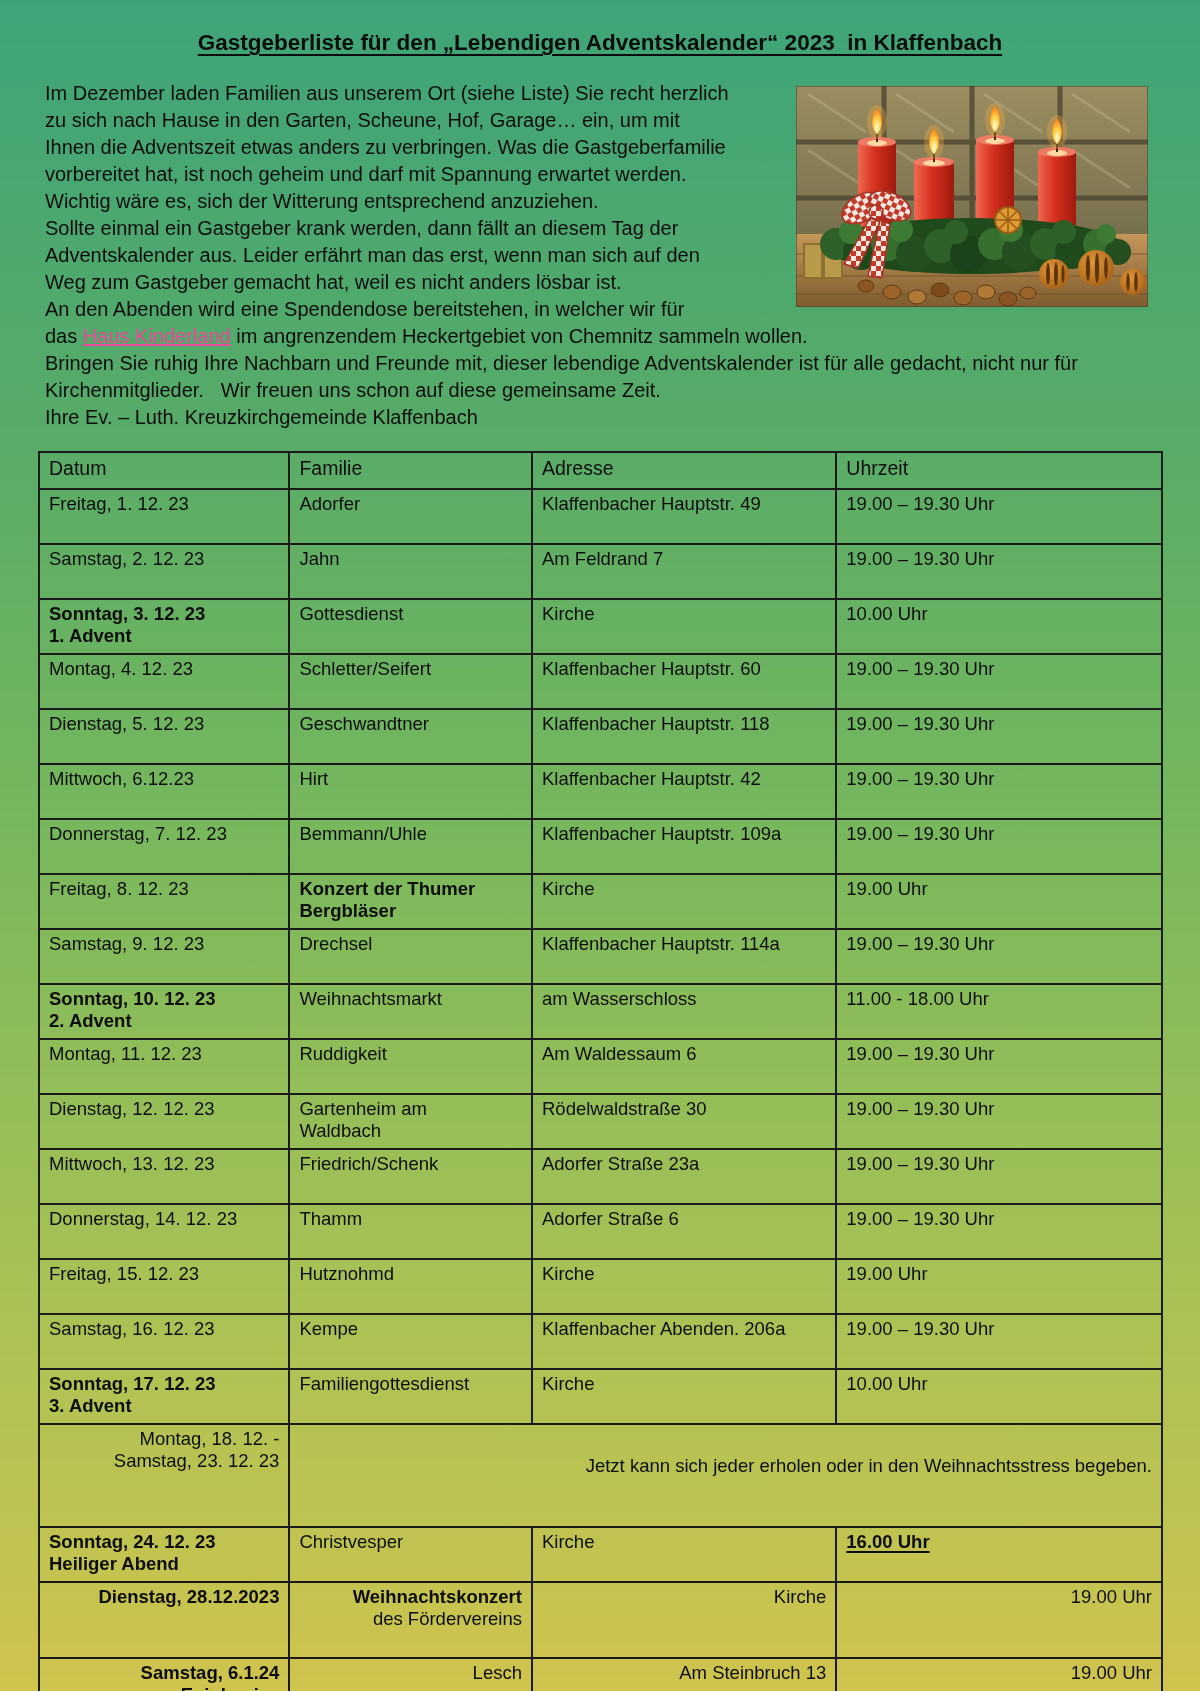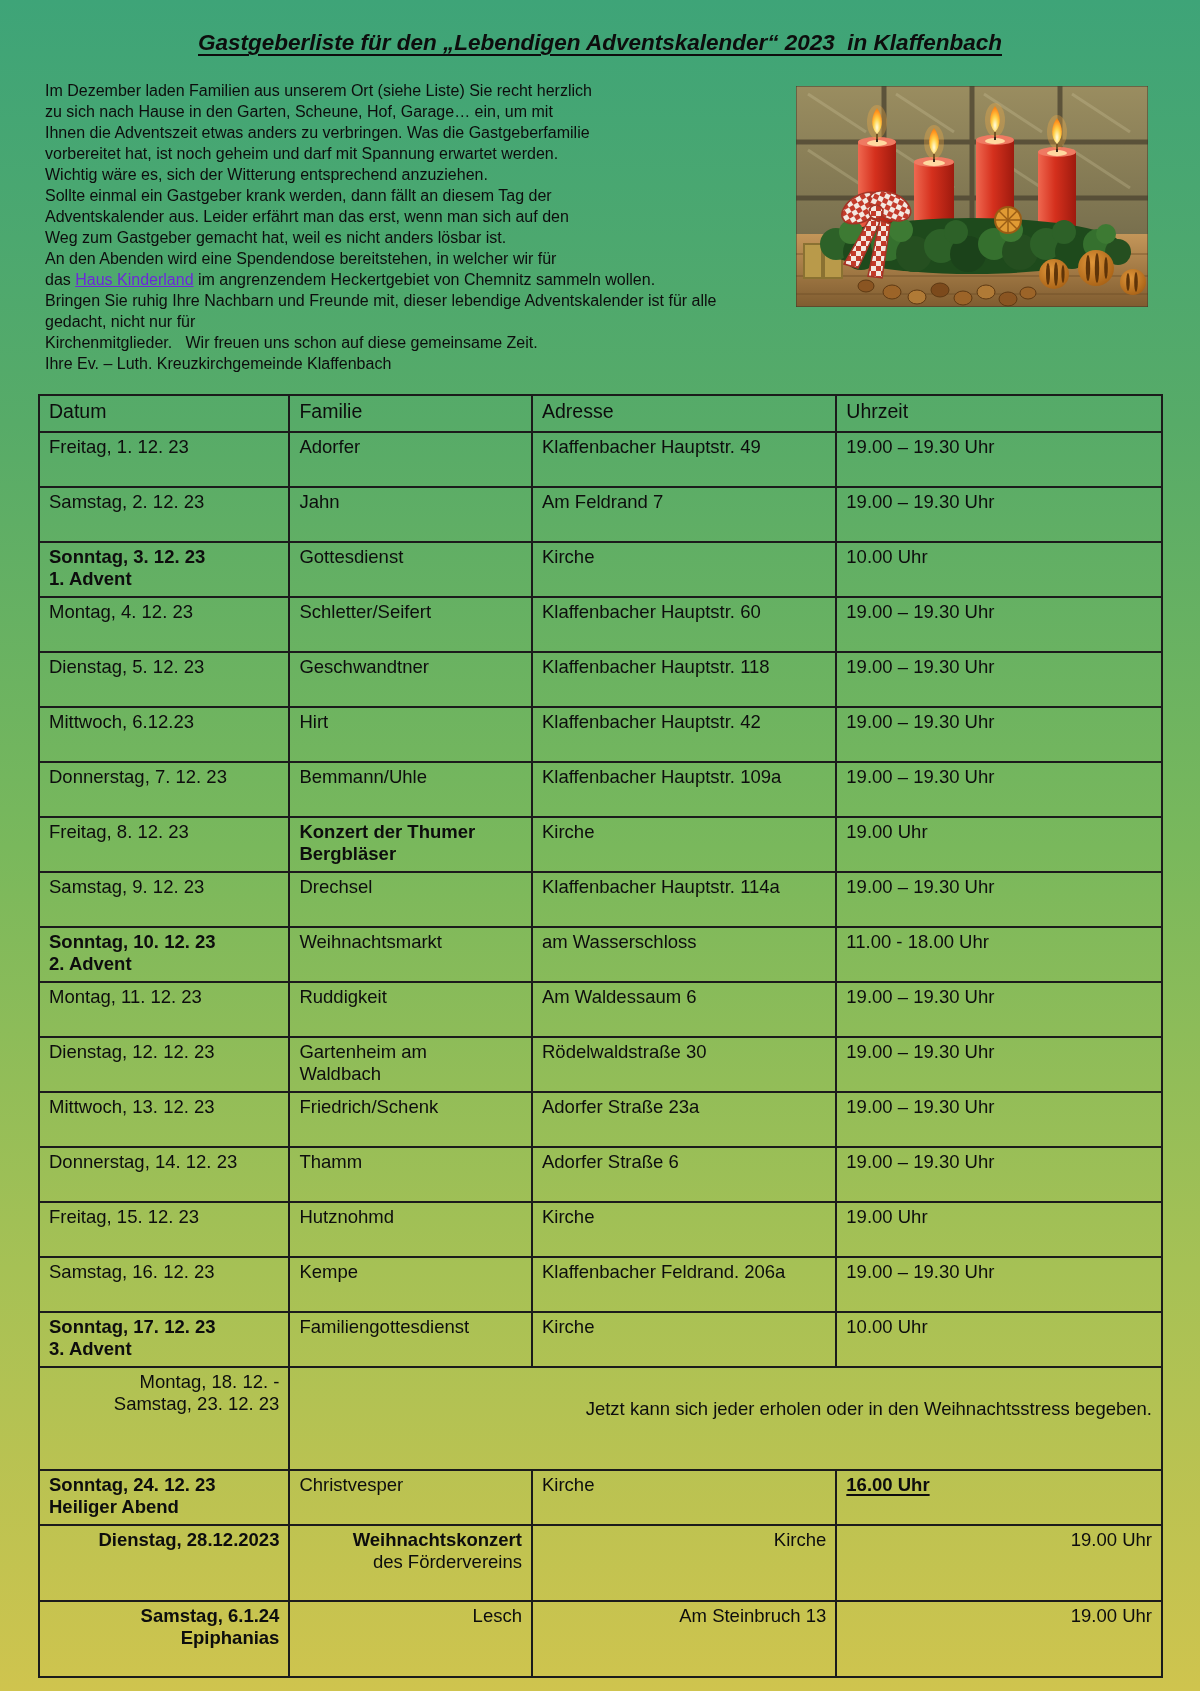--- a/index.html
+++ b/index.html
@@ -3,24 +3,24 @@
 <meta charset="utf-8">
 <style>
   html,body{margin:0;padding:0;}
   body{
     width:1200px;height:1691px;overflow:hidden;
     background:linear-gradient(180deg,#3ea478 0%,#57ab68 25%,#79b85c 50%,#a6c155 75%,#cfc44e 100%);
     font-family:"Liberation Sans",sans-serif;color:#0d0d0d;
   }
   .content{padding:0 38px;}
   .doc-title{margin:30px 0 0 0;text-align:center;font-size:22.5px;font-weight:bold;}
-  .doc-title .u{text-decoration:underline;text-decoration-thickness:2px;text-underline-offset:4px;white-space:pre;font-style:italic;}
-  .intro{margin:24px 4px 0 7px;font-size:16px;line-height:21px;white-space:pre-wrap;}
+  .doc-title .u{text-decoration:underline;text-decoration-thickness:2px;text-underline-offset:4px;white-space:pre;}
+  .intro{margin:24px 4px 0 7px;font-size:20px;line-height:27px;white-space:pre-wrap;}
   .photo-float{float:right;width:352px;height:221px;margin:6px 10px 10px 16px;display:block;}
-  a.kinderland-link{color:#6d28d9;text-decoration:underline;cursor:pointer;}
+  a.kinderland-link{color:#ec4899;text-decoration:underline;cursor:pointer;}
   table.host-table{clear:both;width:1125px;margin:20px 0 0 0;border-collapse:collapse;table-layout:fixed;background:transparent;}
   .host-table th,.host-table td{border:2px solid #1b1b1b;vertical-align:top;text-align:left;padding:3px 9px;white-space:pre-wrap;}
   .host-table th{font-weight:normal;font-size:19.5px;height:28px;padding-top:4px;border-radius:11px;}
   .host-table td{font-size:18.5px;line-height:22px;height:47px;}
   .host-table tr.tall td{height:68px;text-align:right;}
   .host-table col.c1{width:22.3%;} .host-table col.c2{width:21.6%;}
   .host-table col.c3{width:27.1%;} .host-table col.c4{width:29%;}
   .b{font-weight:bold;}
   .bu{font-weight:bold;text-decoration:underline;text-decoration-thickness:2px;text-underline-offset:3px;}
   td.merged-note{padding-top:30px;}
@@ -310,21 +310,21 @@
         </tr>
         <tr>
           <td>Freitag, 15. 12. 23</td>
           <td><span>Hutznohmd</span></td>
           <td>Kirche</td>
           <td>19.00 Uhr</td>
         </tr>
         <tr>
           <td>Samstag, 16. 12. 23</td>
           <td><span>Kempe</span></td>
-          <td>Klaffenbacher Feldrand. 206a</td>
+          <td>Klaffenbacher Abenden. 206a</td>
           <td>19.00 – 19.30 Uhr</td>
         </tr>
         <tr>
           <td class="b">Sonntag, 17. 12. 23
 3. Advent</td>
           <td><span>Familiengottesdienst</span></td>
           <td>Kirche</td>
           <td>10.00 Uhr</td>
         </tr>
         <tr class="tall">

